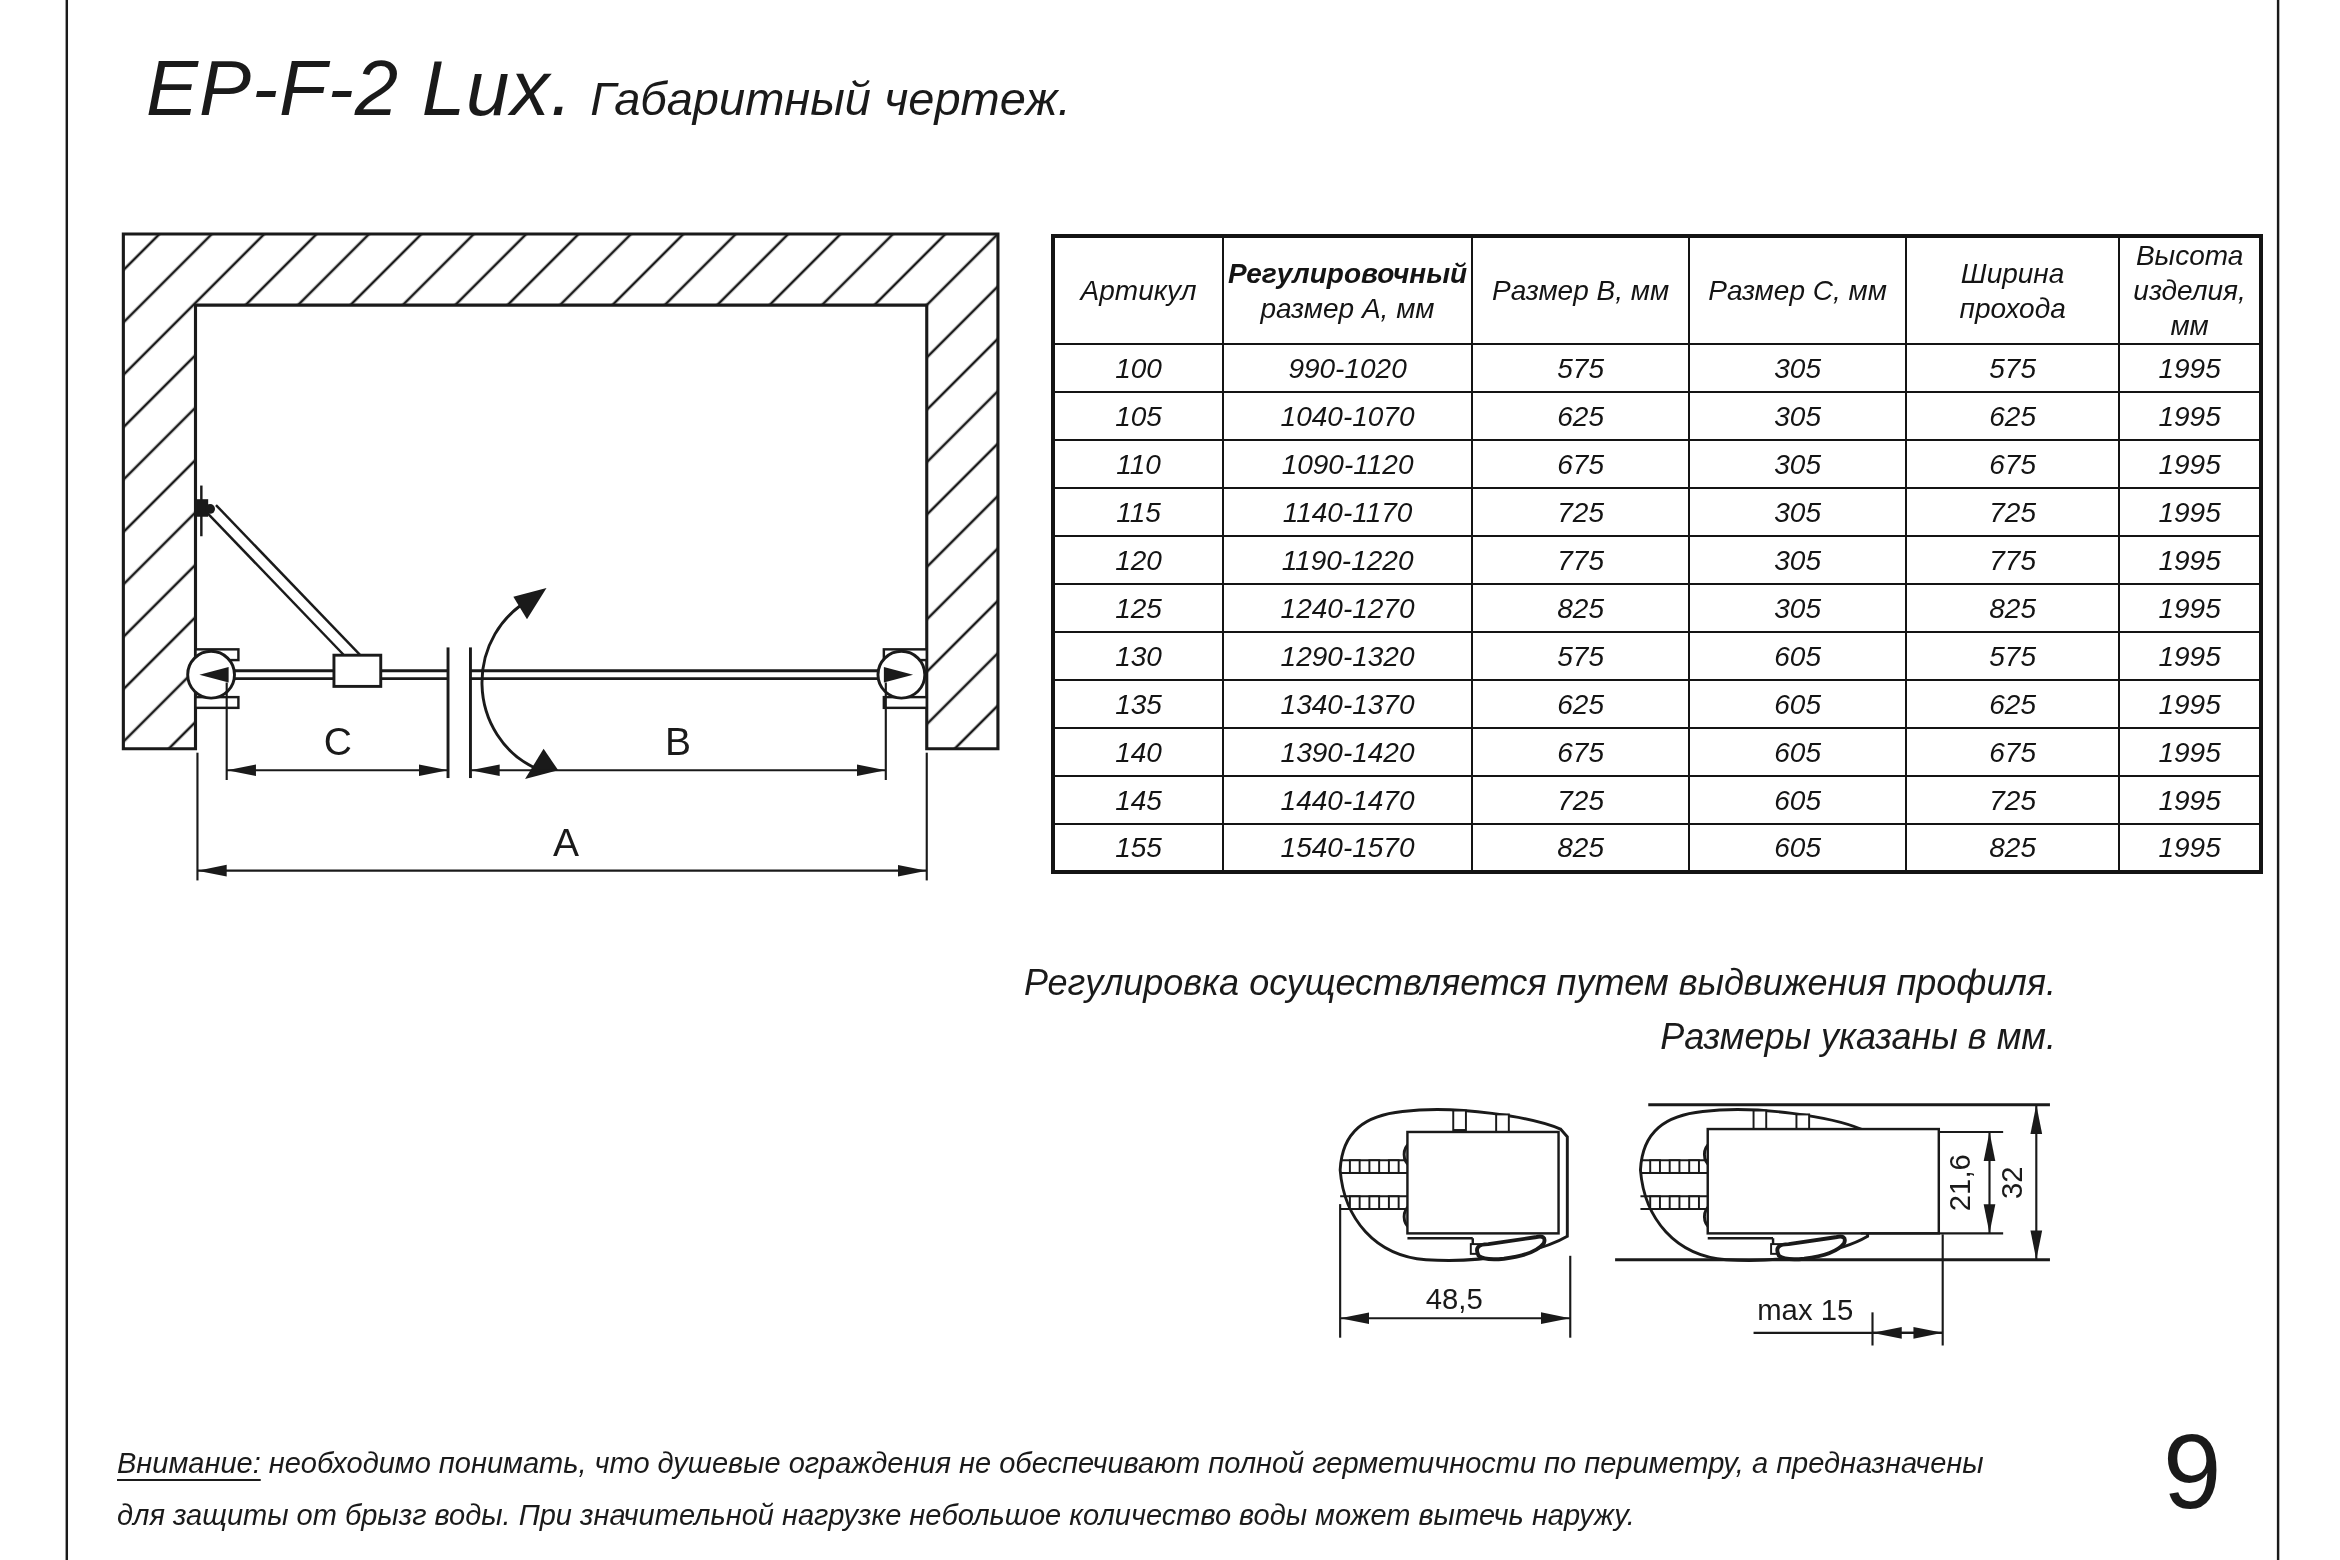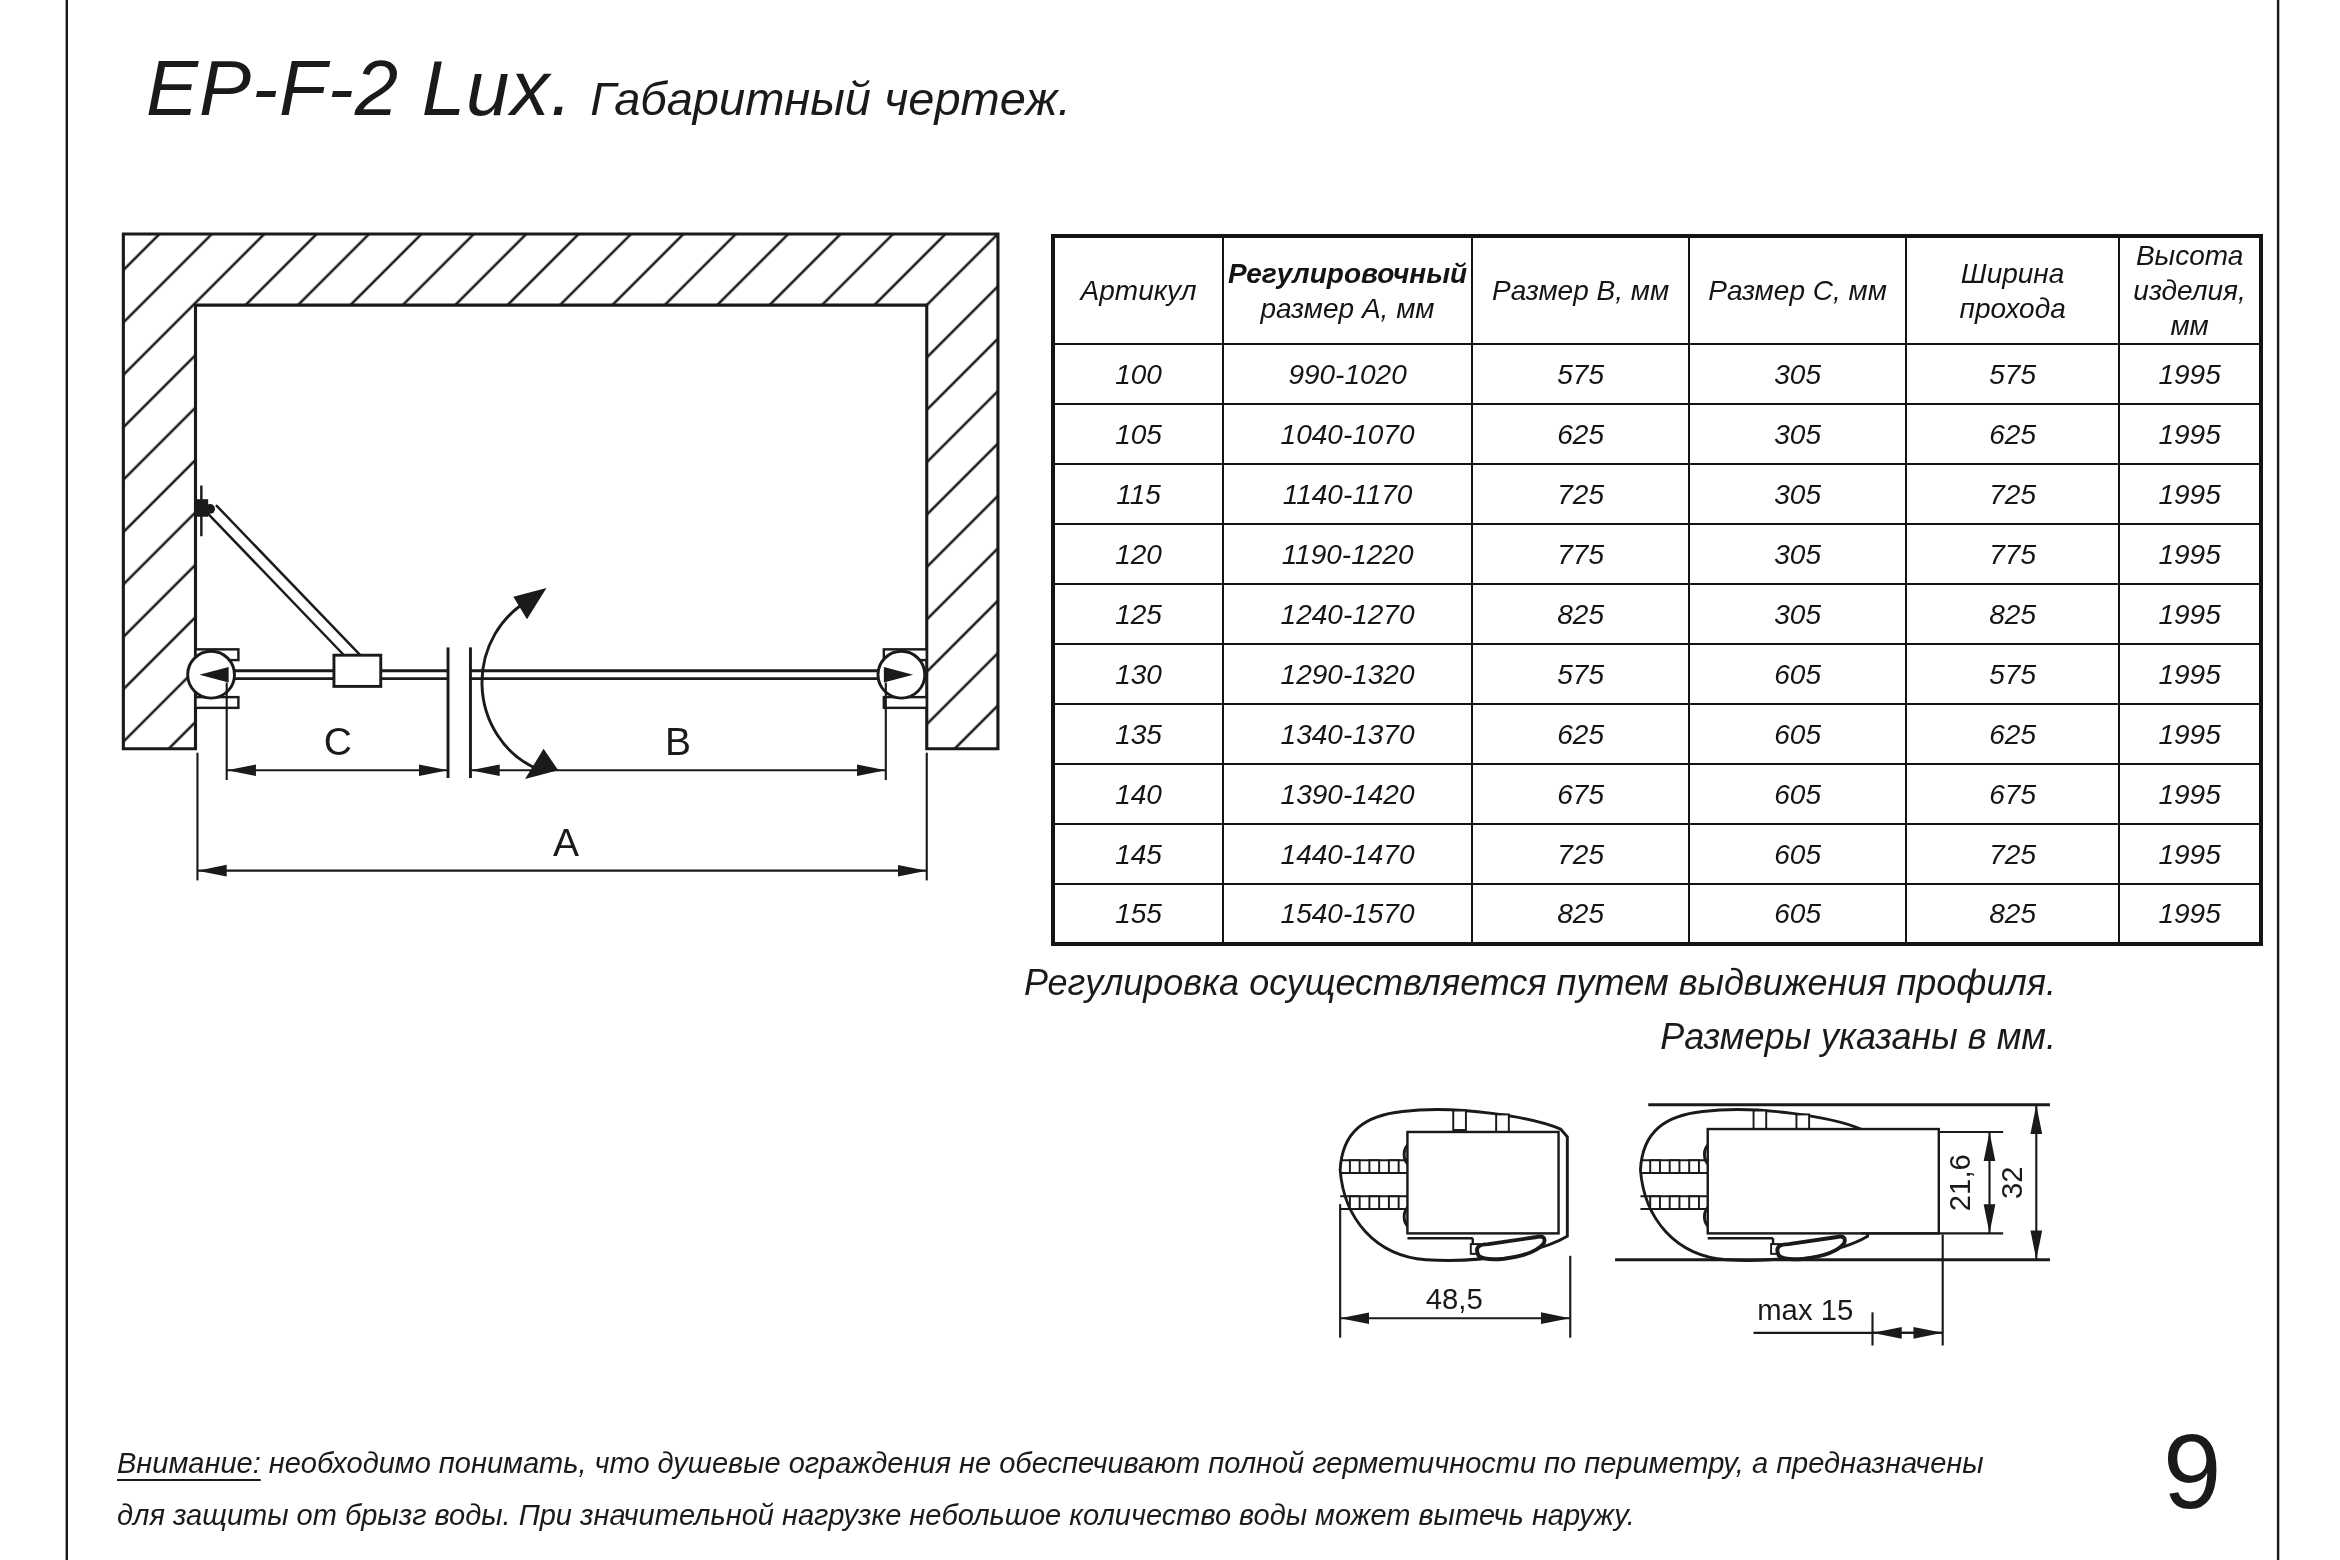--- a/index.html
+++ b/index.html
@@ -13,21 +13,21 @@
   #title-model{font-size:78px;font-weight:500;letter-spacing:1px;}
   #title-subtitle{font-size:47px;font-weight:400;text-align:right;}
 
   
   #size-table{position:absolute;left:1051px;top:234px;border-collapse:collapse;table-layout:fixed;
               font-style:italic;font-size:28px;color:#141414;background:#fff;}
   #size-table th,#size-table td{border:2.9px solid #141414;text-align:center;vertical-align:middle;
               padding:0 3.9px;font-weight:400;line-height:1.25;}
   #size-table{border:4.9px solid #141414;}
   #size-table thead tr{height:98px;}
-  #size-table tbody tr{height:60px;}
+  #size-table tbody tr{height:48px;}
   .hdr-bold{font-weight:700;display:block;}
   .hdr-line{display:block;}
 
   
   .note-line{position:absolute;right:285px;text-align:center;font-style:italic;font-size:36px;white-space:nowrap;}
   #note-line1{top:962px;}
   #note-line2{top:1016px;}
 
   
   .warn-line{position:absolute;left:117px;font-style:italic;font-size:29px;white-space:nowrap;}
@@ -230,20 +230,28 @@
         </tr>
         <tr>
           <td>105</td>
           <td>1040-1070</td>
           <td>625</td>
           <td>305</td>
           <td>625</td>
           <td>1995</td>
         </tr>
         <tr>
+          <td>110</td>
+          <td>1090-1120</td>
+          <td>675</td>
+          <td>305</td>
+          <td>675</td>
+          <td>1995</td>
+        </tr>
+        <tr>
           <td>115</td>
           <td>1140-1170</td>
           <td>725</td>
           <td>305</td>
           <td>725</td>
           <td>1995</td>
         </tr>
         <tr>
           <td>120</td>
           <td>1190-1220</td>

